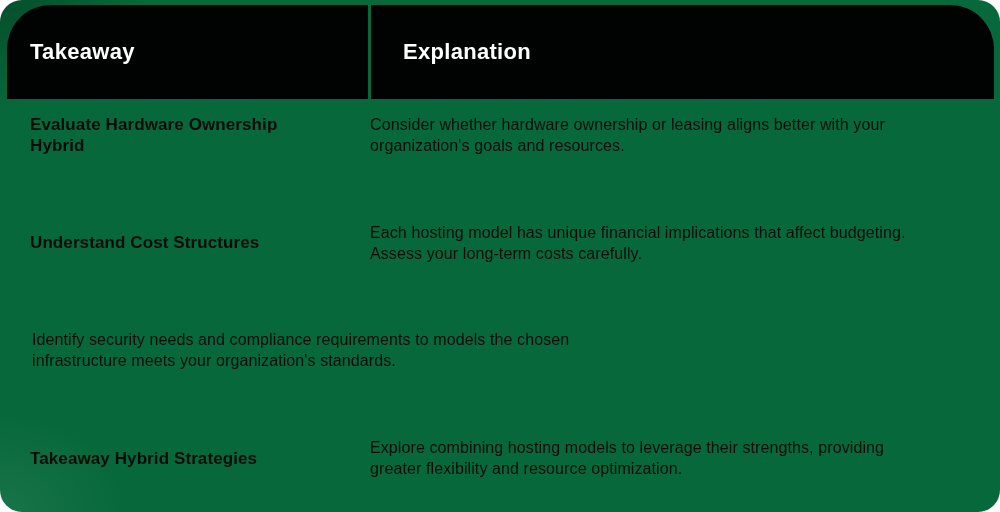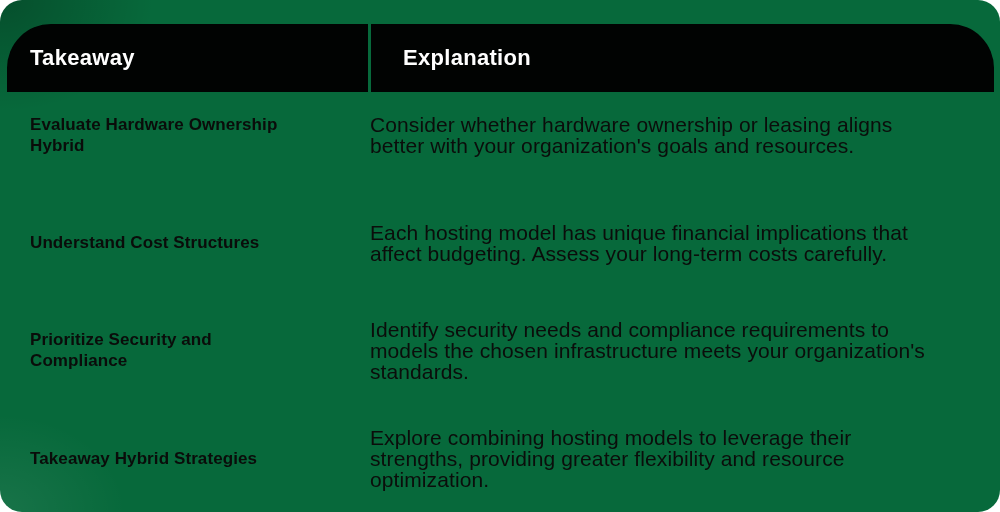--- a/index.html
+++ b/index.html
@@ -18,24 +18,23 @@
       radial-gradient(220px 160px at 0% 0%, rgba(0,0,0,0.25), rgba(0,0,0,0) 70%),
       radial-gradient(180px 140px at 0% 100%, rgba(255,255,255,0.07), rgba(255,255,255,0) 70%),
       #07693b;
   }
   
   .header-row {
     position: absolute;
     top: 5px;
     left: 7px;
     right: 6px;
-    height: 68px;
+    height: 94px;
     display: flex;
     gap: 3px;
-    margin-top: 19px;
   }
   .header-cell {
     background: #010302;
     display: flex;
     align-items: center;
     color: #ffffff;
     font-size: 22px;
     font-weight: 700;
     letter-spacing: 0.3px;
   }
@@ -77,21 +76,21 @@
     color: #0a0c0a;
     letter-spacing: 0.1px;
   }
   .cell-explanation {
     flex: 1;
     box-sizing: border-box;
     padding-left: 25px;
   }
   .cell-explanation .txt {
     max-width: 560px;
-    font-size: 21px;
+    font-size: 16px;
     line-height: 21px;
     font-weight: 400;
     color: #0b0d0b;
     letter-spacing: 0.1px;
   }
 </style>
 </head>
 <body>
 
 <div class="card">
@@ -120,23 +119,20 @@
       <div class="cell-takeaway">
         <div class="txt">Understand Cost Structures</div>
       </div>
       <div class="cell-explanation">
         <div class="txt">Each hosting model has unique financial implications that affect budgeting. Assess your long-term costs carefully.</div>
       </div>
     </div>
 
 
     <div class="row">
-      <div class="cell-takeaway">
-        <div class="txt">Prioritize Security and Compliance</div>
-      </div>
       <div class="cell-explanation">
         <div class="txt">Identify security needs and compliance requirements to models the chosen infrastructure meets your organization's standards.</div>
       </div>
     </div>
 
     <div class="row">
       <div class="cell-takeaway">
         <div class="txt">Takeaway Hybrid Strategies</div>
       </div>
       <div class="cell-explanation">

